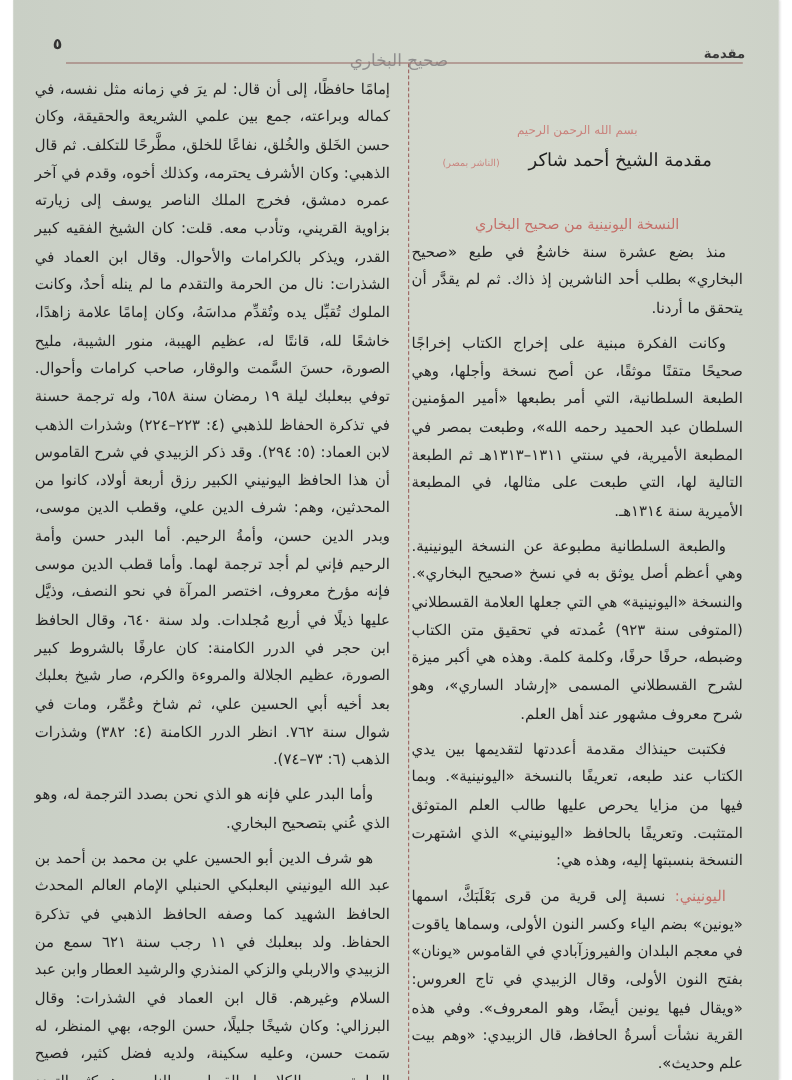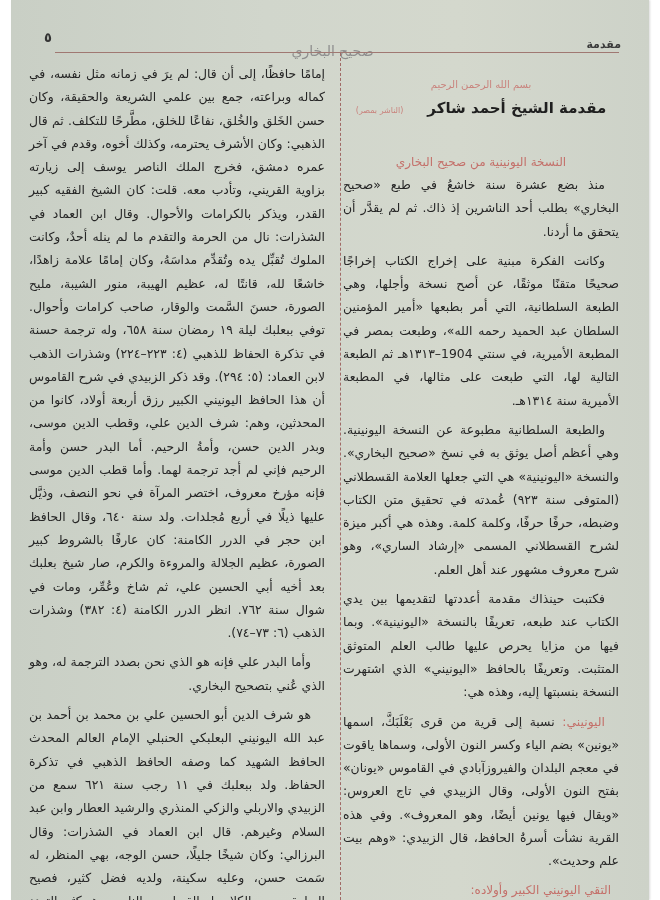--- a/index.html
+++ b/index.html
@@ -84,33 +84,33 @@
       width: 276px;
     }
     .col-left {
       left: 18px;
       width: 296px;
     }
     .col-right .basmala {
       text-align: center;
       color: #c9837d;
       font-size: 10px;
-      margin-top: 16px;
+      margin-top: 41px;
       line-height: 14px;
       letter-spacing: 1px;
     }
     .col-right .title-wrap {
       text-align: center;
       margin-top: 4px;
       line-height: 24px;
       white-space: nowrap;
     }
     .col-right .main-title {
       font-size: 15px;
-      font-weight: bold;
+      font-weight: normal;
       color: #1f1f1f;
       margin-left: 14px;
     }
     .col-right .title-note {
       font-size: 8px;
       color: #c9837d;
       margin-right: 6px;
     }
     .subheading {
       color: #c4706a;
@@ -150,21 +150,21 @@
   <div class="column-divider"></div>
 
   <div class="column col-right">
     <div class="basmala">بسم الله الرحمن الرحيم</div>
     <div class="title-wrap">
       <span class="main-title">مقدمة الشيخ أحمد شاكر</span>
       <span class="title-note">(الناشر بمصر)</span>
     </div>
     <div class="subheading centered">النسخة اليونينية من صحيح البخاري</div>
     <p class="para">منذ بضع عشرة سنة خاشعُ في طبع «صحيح البخاري» بطلب أحد الناشرين إذ ذاك. ثم لم يقدَّر أن يتحقق ما أردنا.</p>
-    <p class="para">وكانت الفكرة مبنية على إخراج الكتاب إخراجًا صحيحًا متقنًا موثقًا، عن أصح نسخة وأجلها، وهي الطبعة السلطانية، التي أمر بطبعها «أمير المؤمنين السلطان عبد الحميد رحمه الله»، وطبعت بمصر في المطبعة الأميرية، في سنتي 1904–١٣١٣هـ ثم الطبعة التالية لها، التي طبعت على مثالها، في المطبعة الأميرية سنة ١٣١٤هـ.</p>
+    <p class="para">وكانت الفكرة مبنية على إخراج الكتاب إخراجًا صحيحًا متقنًا موثقًا، عن أصح نسخة وأجلها، وهي الطبعة السلطانية، التي أمر بطبعها «أمير المؤمنين السلطان عبد الحميد رحمه الله»، وطبعت بمصر في المطبعة الأميرية، في سنتي ١٣١١–١٣١٣هـ ثم الطبعة التالية لها، التي طبعت على مثالها، في المطبعة الأميرية سنة ١٣١٤هـ.</p>
     <p class="para">والطبعة السلطانية مطبوعة عن النسخة اليونينية. وهي أعظم أصل يوثق به في نسخ «صحيح البخاري». والنسخة «اليونينية» هي التي جعلها العلامة القسطلاني (المتوفى سنة ٩٢٣) عُمدته في تحقيق متن الكتاب وضبطه، حرفًا حرفًا، وكلمة كلمة. وهذه هي أكبر ميزة لشرح القسطلاني المسمى «إرشاد الساري»، وهو شرح معروف مشهور عند أهل العلم.</p>
     <p class="para">فكتبت حينذاك مقدمة أعددتها لتقديمها بين يدي الكتاب عند طبعه، تعريفًا بالنسخة «اليونينية». وبما فيها من مزايا يحرص عليها طالب العلم المتوثق المتثبت. وتعريفًا بالحافظ «اليونيني» الذي اشتهرت النسخة بنسبتها إليه، وهذه هي:</p>
     <p class="para"><span class="inline-term">اليونيني:</span> <span>نسبة إلى قرية من قرى بَعْلَبَكَّ، اسمها «يونين» بضم الياء وكسر النون الأولى، وسماها ياقوت في معجم البلدان والفيروزآبادي في القاموس «يونان» بفتح النون الأولى، وقال الزبيدي في تاج العروس: «ويقال فيها يونين أيضًا، وهو المعروف». وفي هذه القرية نشأت أسرةُ الحافظ، قال الزبيدي: «وهم بيت علم وحديث».</span></p>
     <div class="subheading start">التقي اليونيني الكبير وأولاده:</div>
 
   </div>
 
   <div class="column col-left">
     <p class="para">إمامًا حافظًا، إلى أن قال: لم يرَ في زمانه مثل نفسه، في كماله وبراعته، جمع بين علمي الشريعة والحقيقة، وكان حسن الخَلق والخُلق، نفاعًا للخلق، مطَّرحًا للتكلف. ثم قال الذهبي: وكان الأشرف يحترمه، وكذلك أخوه، وقدم في آخر عمره دمشق، فخرج الملك الناصر يوسف إلى زيارته بزاوية القريني، وتأدب معه. قلت: كان الشيخ الفقيه كبير القدر، ويذكر بالكرامات والأحوال. وقال ابن العماد في الشذرات: نال من الحرمة والتقدم ما لم ينله أحدٌ، وكانت الملوك تُقبِّل يده وتُقدِّم مداسَهُ، وكان إمامًا علامة زاهدًا، خاشعًا لله، قانتًا له، عظيم الهيبة، منور الشيبة، مليح الصورة، حسنَ السَّمت والوقار، صاحب كرامات وأحوال. توفي ببعلبك ليلة ١٩ رمضان سنة ٦٥٨، وله ترجمة حسنة في تذكرة الحفاظ للذهبي (٤: ٢٢٣–٢٢٤) وشذرات الذهب لابن العماد: (٥: ٢٩٤). وقد ذكر الزبيدي في شرح القاموس أن هذا الحافظ اليونيني الكبير رزق أربعة أولاد، كانوا من المحدثين، وهم: شرف الدين علي، وقطب الدين موسى، وبدر الدين حسن، وأمةُ الرحيم. أما البدر حسن وأمة الرحيم فإني لم أجد ترجمة لهما. وأما قطب الدين موسى فإنه مؤرخ معروف، اختصر المرآة في نحو النصف، وذيَّل عليها ذيلًا في أربع مُجلدات. ولد سنة ٦٤٠، وقال الحافظ ابن حجر في الدرر الكامنة: كان عارفًا بالشروط كبير الصورة، عظيم الجلالة والمروءة والكرم، صار شيخ بعلبك بعد أخيه أبي الحسين علي، ثم شاخ وعُمِّر، ومات في شوال سنة ٧٦٢. انظر الدرر الكامنة (٤: ٣٨٢) وشذرات الذهب (٦: ٧٣–٧٤).</p>
     <p class="para">وأما البدر علي فإنه هو الذي نحن بصدد الترجمة له، وهو الذي عُني بتصحيح البخاري.</p>

